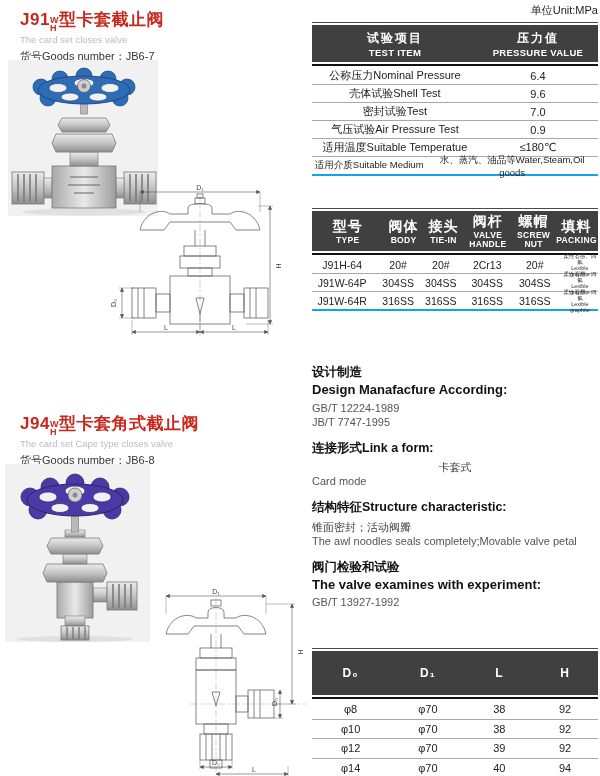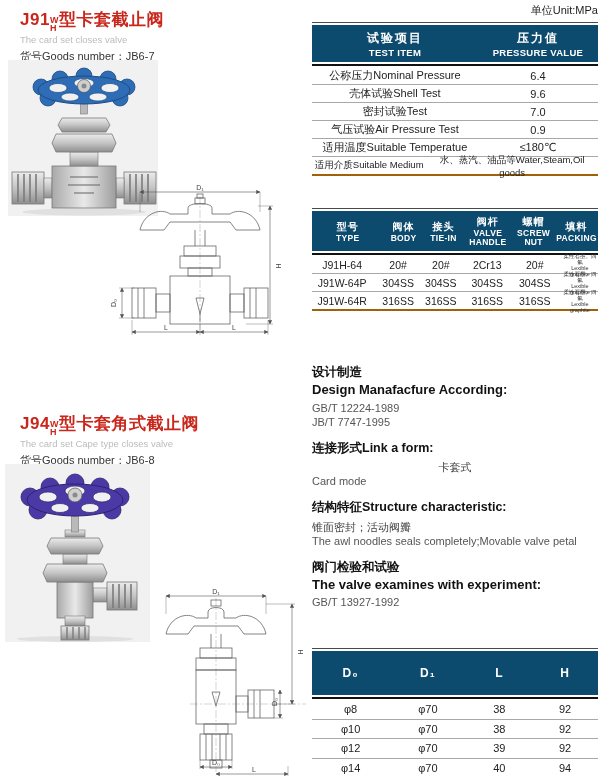--- a/index.html
+++ b/index.html
@@ -15,41 +15,41 @@
   .goods{color:#333;font-size:11px;margin-top:4px;}
 
   .unit{position:absolute;left:312px;top:3px;width:286px;text-align:right;font-size:11px;color:#222;}
 
   
   .photo{position:absolute;background:#f1f1f1;}
 
   
   .tbl{position:absolute;}
   .topline{height:1px;background:#4a4a4a;margin-bottom:2px;}
-  .thead{background:#0c4a6e;display:flex;align-items:stretch;color:#fff;}
+  .thead{background:#404040;display:flex;align-items:stretch;color:#fff;}
   .th{display:flex;flex-direction:column;justify-content:center;text-align:center;}
   .th-cn{font-size:12px;font-weight:bold;letter-spacing:2px;}
   .th-en{font-size:9.5px;font-weight:bold;letter-spacing:.3px;}
   .dblline{height:2px;background:#111;margin-top:2px;margin-bottom:1px;}
   .row{display:flex;align-items:center;border-bottom:1px solid #a8a8a8;}
-  .rows .row:last-child{border-bottom:2px solid #a16207;}
+  .rows .row:last-child{border-bottom:2px solid #0ea5e9;}
   .cell{text-align:center;}
 
   
   .t1 .thead{height:37px;}
   .t1 .row{height:17px;font-size:11px;color:#222;}
   .t1 .c-item{width:58%;}
   .t1 .c-val{width:42%;}
   .t1 .row-medium{font-size:9.5px;}
   .t1 .row-medium .c-item{width:40%;}
   .t1 .row-medium .c-val{width:60%;}
 
   
   .t2 .thead{height:40px;}
-  .t2 .th-cn{font-size:10px;letter-spacing:1px;}
+  .t2 .th-cn{font-size:14px;letter-spacing:1px;}
   .t2 .th-en{font-size:8.5px;line-height:9px;}
   .t2 .row{height:17px;font-size:10.5px;gap:9px;}
   .t2 .c0{width:25%;}.t2 .c1{width:14%;}.t2 .c2{width:14%;}.t2 .c3{width:17%;}.t2 .c4{width:15%;}.t2 .c5{width:15%;}
   .packing{font-size:5.5px;line-height:6px;color:#333;}
 
   
   .t3 .thead{height:44px;}
   .t3 .th-cn{font-size:12px;letter-spacing:1px;}
   .t3 .rows{display:flex;flex-direction:column;height:99px;}
   .t3 .row{flex:1;font-size:11px;}

